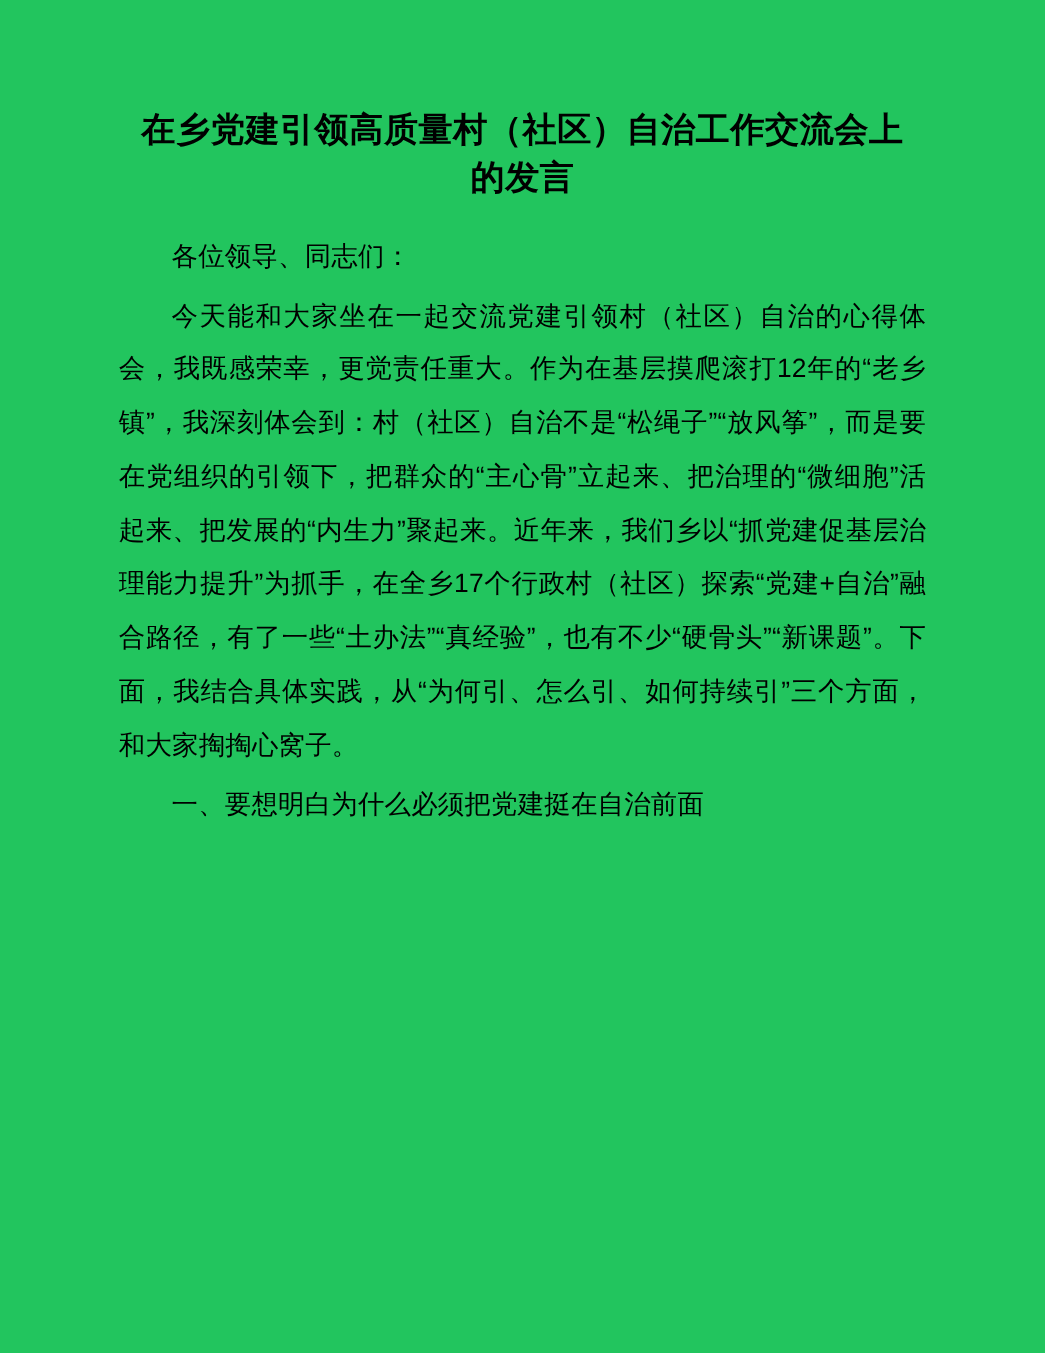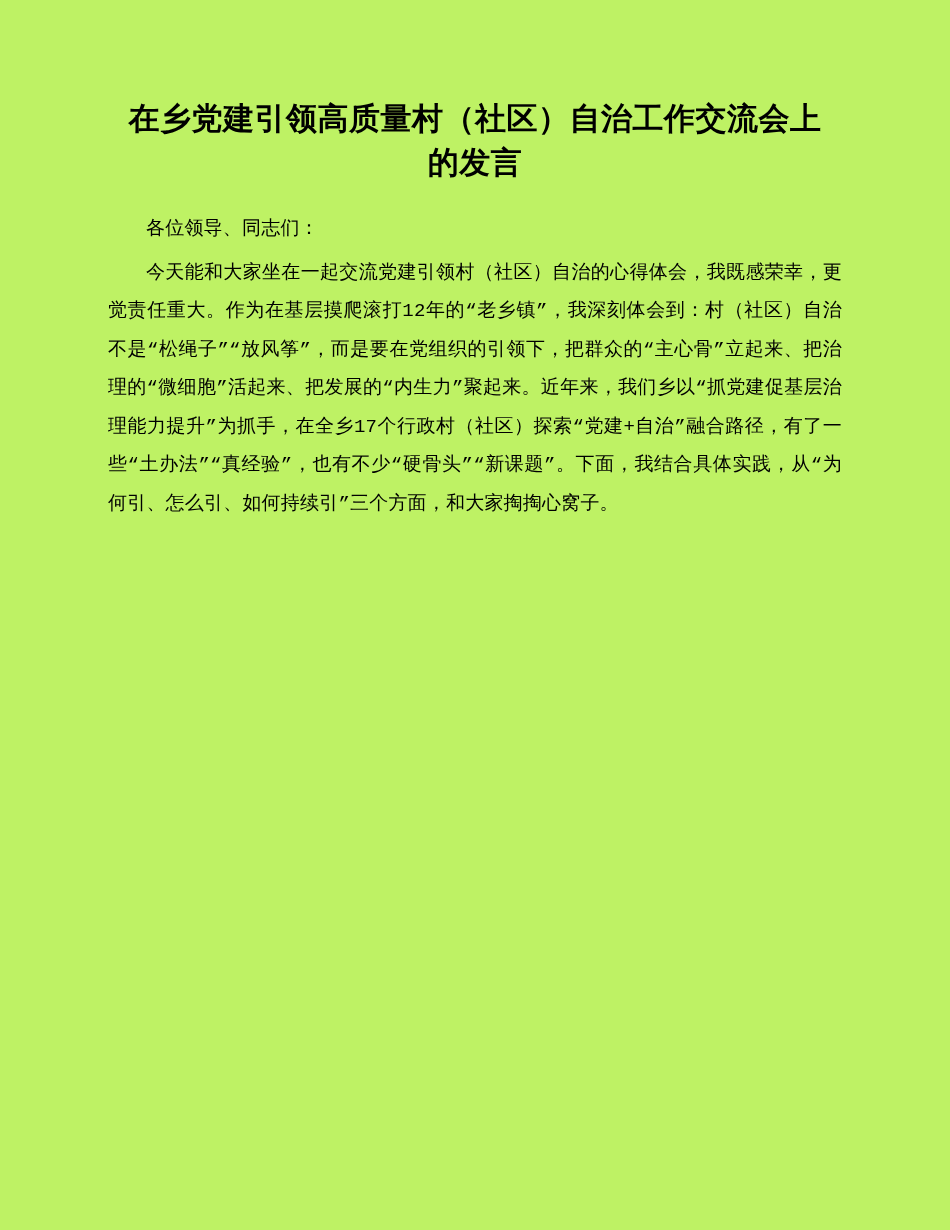--- a/index.html
+++ b/index.html
@@ -13,35 +13,35 @@
     font-family: "Liberation Serif", serif;
     color: #000000;
     position: relative;
     overflow: hidden;
   }
   .page {
     box-sizing: border-box;
     width: 950px;
     height: 1230px;
     padding: 96px 108px 60px 108px;
-    background: #bef264;
+    background: #22c55e;
   }
   .doc-title {
     font-family: "DejaVu Sans", sans-serif;
     font-size: 31px;
     line-height: 1.42;
     font-weight: 700;
     text-align: center;
     letter-spacing: 0.5px;
     margin: 0 0 26px 0;
     padding: 0 6px;
   }
   .para {
-    font-family: Liberation Mono, monospace;
-    font-size: 19px;
+    font-family: Liberation Sans, sans-serif;
+    font-size: 24px;
     line-height: 2.03;
     text-align: justify;
     text-justify: inter-ideograph;
     text-indent: 2em;
     margin: 0 0 3px 0;
     letter-spacing: 0.2px;
   }
   .para.heading {
     margin-top: 6px;
     margin-bottom: 3px;
@@ -54,15 +54,16 @@
 <body>
 
 <div class="page">
 
   <h1 class="doc-title">在乡党建引领高质量村（社区）自治工作交流会上的发言</h1>
 
   <p class="para salutation">各位领导、同志们：</p>
 
   <p class="para">今天能和大家坐在一起交流党建引领村（社区）自治的心得体会，我既感荣幸，更觉责任重大。作为在基层摸爬滚打12年的“老乡镇”，我深刻体会到：村（社区）自治不是“松绳子”“放风筝”，而是要在党组织的引领下，把群众的“主心骨”立起来、把治理的“微细胞”活起来、把发展的“内生力”聚起来。近年来，我们乡以“抓党建促基层治理能力提升”为抓手，在全乡17个行政村（社区）探索“党建+自治”融合路径，有了一些“土办法”“真经验”，也有不少“硬骨头”“新课题”。下面，我结合具体实践，从“为何引、怎么引、如何持续引”三个方面，和大家掏掏心窝子。</p>
 
+  <p class="para heading">一、要想明白为什么必须把党建挺在自治前面</p>
 
 
 </div>
 
 </body></html>

